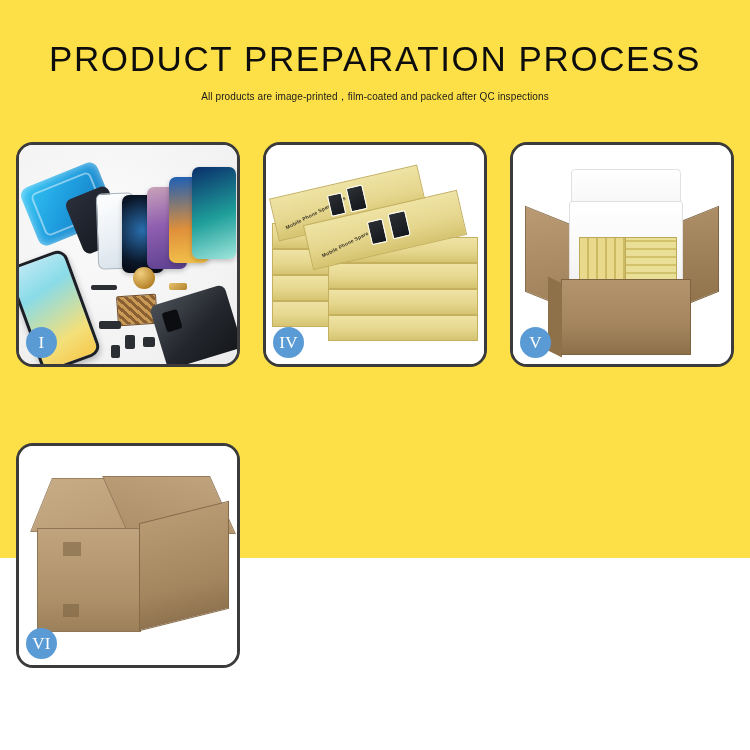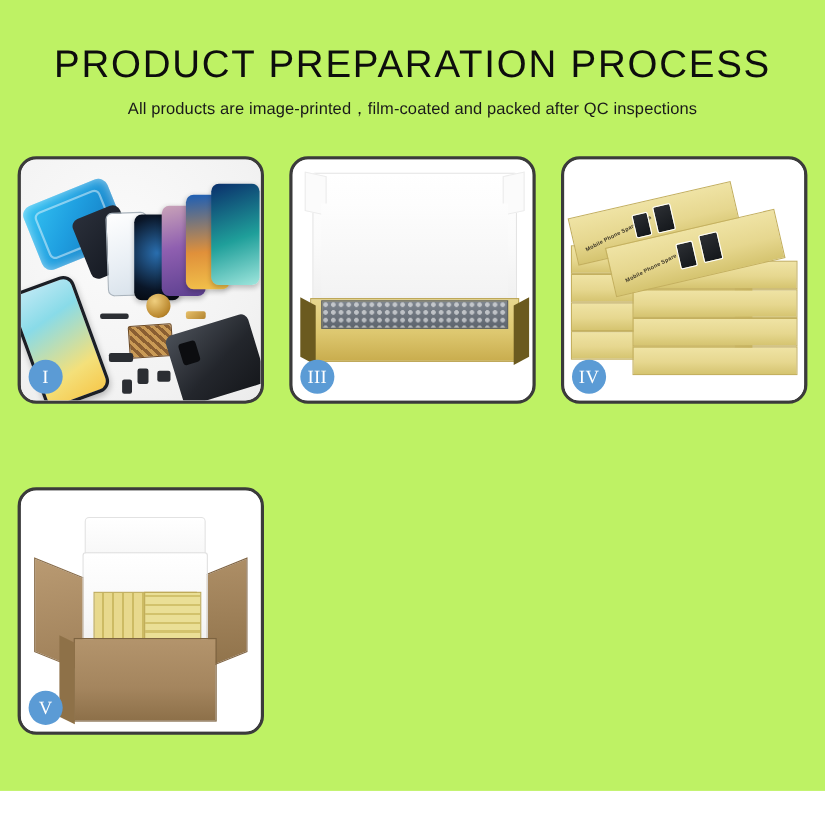--- a/index.html
+++ b/index.html
@@ -2,36 +2,36 @@
 <html><head>
 <meta charset="utf-8">
 <style>
   * { box-sizing: border-box; margin: 0; padding: 0; }
   html, body {
     width: 750px; height: 750px;
     background: #ffffff;
     font-family: "Liberation Sans", sans-serif;
     overflow: hidden;
   }
-  .page { position: relative; width: 750px; height: 719px; background: #bef264; }
+  .page { position: relative; width: 750px; height: 558px; background: #fde047; }
 
   
   .header { position: absolute; top: 0; left: 0; width: 750px; text-align: center; }
   .title {
     margin-top: 41px;
     font-size: 35px;
     font-weight: 500;
     letter-spacing: 1.6px;
     color: #0d0d0d;
     line-height: 1.05;
     white-space: nowrap;
   }
   .subtitle {
     margin-top: 12px;
-    font-size: 15px;
+    font-size: 10px;
     font-weight: 400;
     color: #1a1a1a;
     letter-spacing: 0.1px;
     white-space: nowrap;
   }
 
   
   .grid {
     position: absolute;
     top: 142px; left: 16px;
@@ -326,29 +326,20 @@
         <div class="chip" style="left:106px;top:190px;width:10px;height:14px;"></div>
         <div class="chip" style="left:124px;top:192px;width:12px;height:10px;"></div>
         <div class="chip gold" style="left:160px;top:190px;width:9px;height:9px;border-radius:50%;"></div>
         <div class="chip" style="left:92px;top:200px;width:9px;height:13px;"></div>
         <div class="backplate"></div>
       </div>
       <div class="badge">I</div>
     </div>
 
 
-    <div class="panel">
-      <div class="photo p3">
-        <div class="lid3"></div>
-        <div class="foam3"></div>
-        <div class="tray3"></div>
-        <div class="wrap3"></div>
-      </div>
-      <div class="badge">III</div>
-    </div>
 
     <div class="panel">
       <div class="photo p4">
         <div class="stack">
           <div class="sbox" style="left:6px;top:156px;width:150px;height:26px;">
               <span class="side"></span>
             </div>
           <div class="sbox" style="left:6px;top:130px;width:150px;height:26px;">
               <span class="side"></span>
             </div>
@@ -385,15 +376,26 @@
         <div class="flapR"></div>
         <div class="foamLid"></div>
         <div class="foamBox"></div>
         <div class="yellowStack"></div>
         <div class="yellowStack2"></div>
         <div class="cartonBody"></div>
       </div>
       <div class="badge">V</div>
     </div>
 
+    <div class="panel">
+      <div class="photo p6">
+        <div class="cTop"></div>
+        <div class="cTop2"></div>
+        <div class="cFront"></div>
+        <div class="cSide"></div>
+        <div class="tapeStrip" style="left:44px;top:96px;width:18px;height:14px;"></div>
+        <div class="tapeStrip" style="left:44px;top:158px;width:16px;height:13px;"></div>
+      </div>
+      <div class="badge">VI</div>
+    </div>
 
   </div>
 </div>
 
 </body></html>

